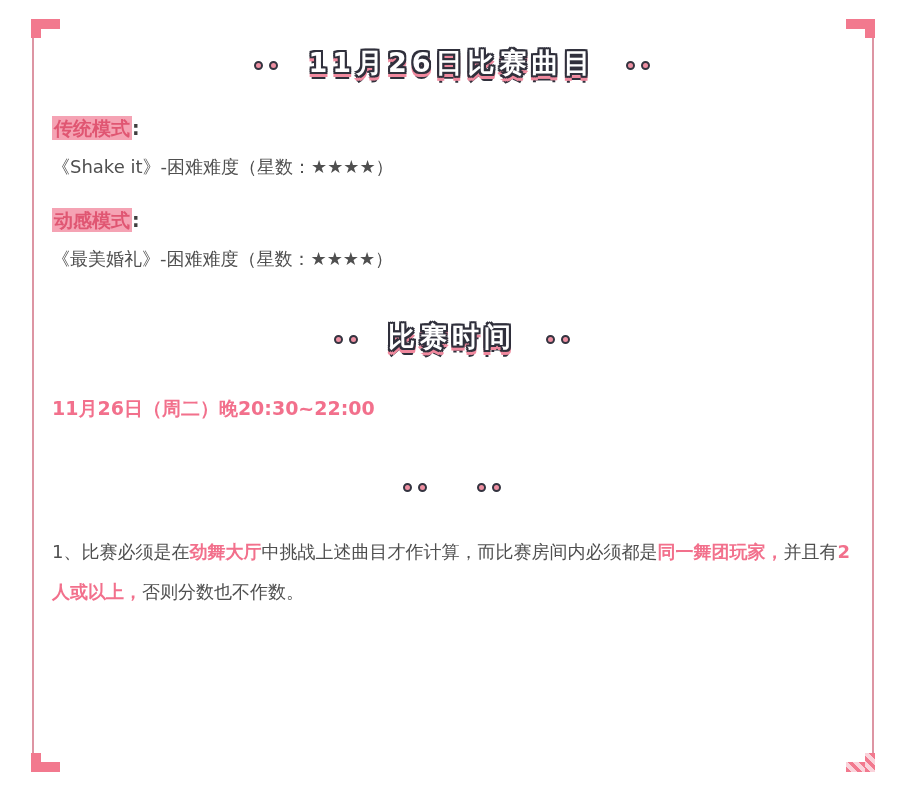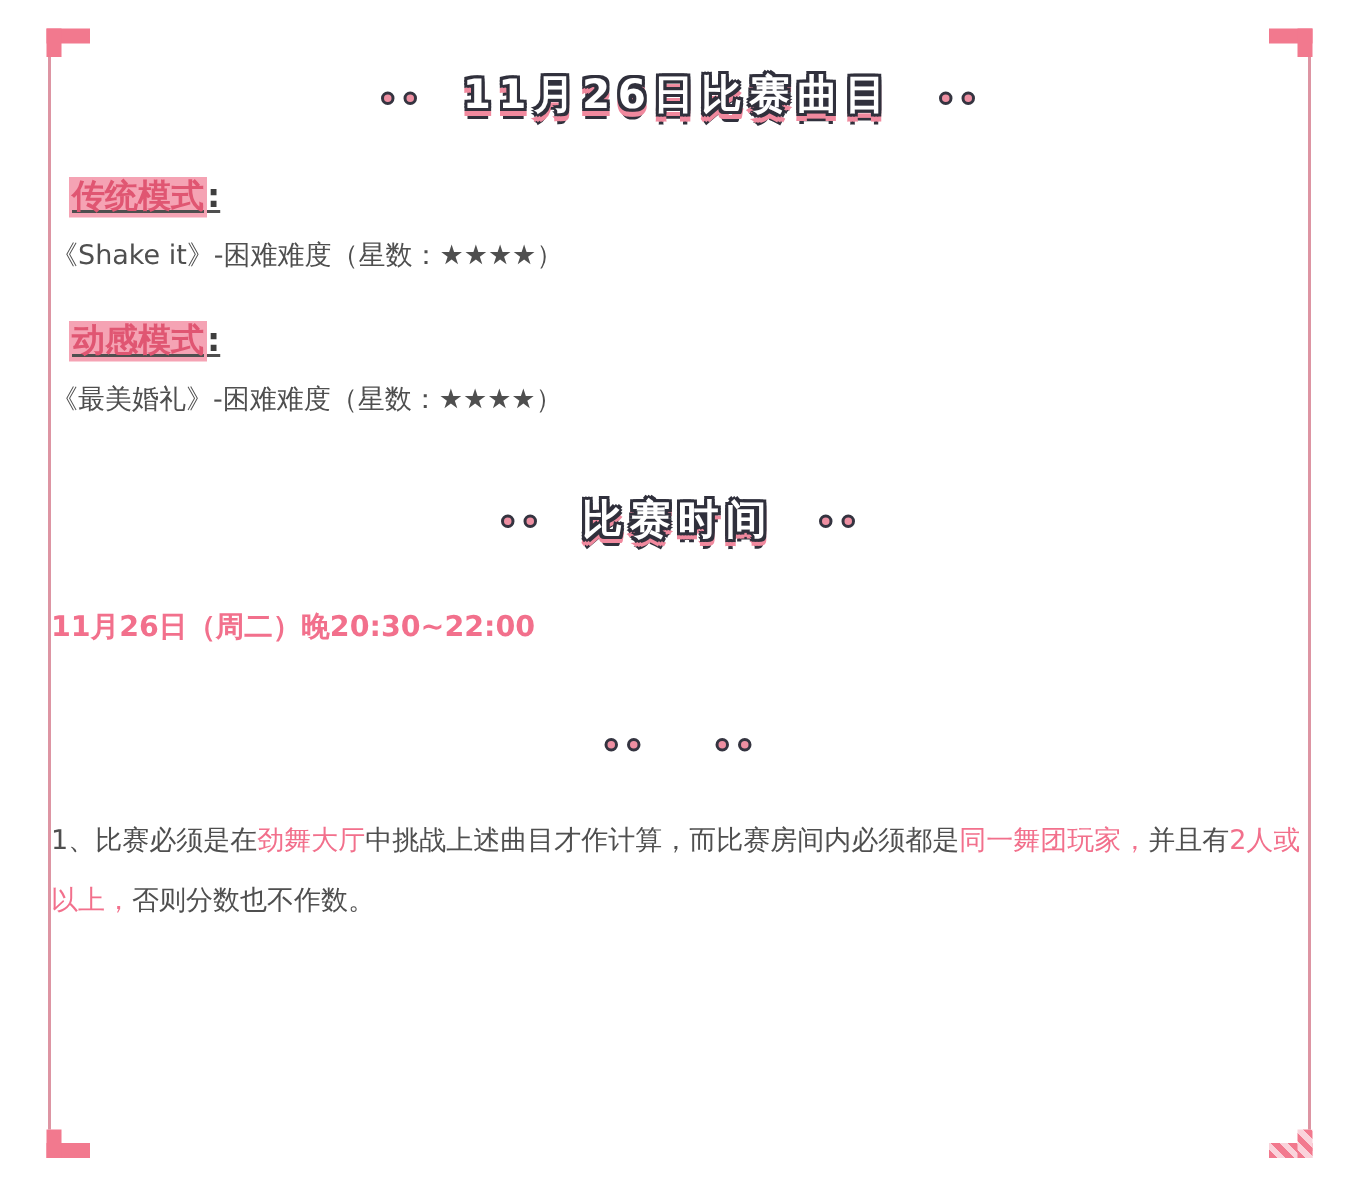--- a/index.html
+++ b/index.html
@@ -36,55 +36,55 @@
   .corner.bl .bar-h { left: 0; bottom: 0; }
   .corner.bl .bar-v { left: 0; bottom: 0; }
   .corner.br { right: 29px; bottom: 18px; }
   .corner.br .bar-h { right: 0; bottom: 0; }
   .corner.br .bar-v { right: 0; bottom: 0; }
   .corner.br .bar-h, .corner.br .bar-v {
     background: repeating-linear-gradient(45deg, var(--accent) 0 4px, var(--stripe-light) 4px 8px);
   }
 
   
-  .content { position: relative; padding: 0 34px; color: var(--body-text); }
+  .content { position: relative; padding: 0 52px; color: var(--body-text); }
 
   .title-row { text-align: center; margin: 0; }
   .title-row.first { padding-top: 42px; }
   .title-row.second { margin-top: 46px; }
   .title-row.third { margin-top: 42px; }
   .dots { display: inline-block; vertical-align: middle; margin: 0 16px; }
   .dot { display: inline-block; width: 9px; height: 9px; border-radius: 50%;
          background: #EE8FA2; border: 2px solid #343440; margin: 0 3px; vertical-align: middle; }
   .sticker-text {
     display: inline-block; vertical-align: middle;
     font-size: 27px; font-weight: bold; letter-spacing: 5px; color: #fff;
     text-shadow:
       2px 0 0 var(--title-outline), -2px 0 0 var(--title-outline),
       0 2px 0 var(--title-outline), 0 -2px 0 var(--title-outline),
       2px 2px 0 var(--title-outline), -2px 2px 0 var(--title-outline),
       2px -2px 0 var(--title-outline), -2px -2px 0 var(--title-outline),
       0 5px 0 var(--title-extrude), 2px 5px 0 var(--title-extrude), -2px 5px 0 var(--title-extrude),
       0 7px 0 var(--title-outline);
   }
 
-  .group-label-line { margin: 12px; font-size: 22px; font-weight: bold; color: var(--body-text); text-decoration: underline; }
+  .group-label-line { margin: 0; font-size: 19px; font-weight: bold; color: var(--body-text); }
   .group-label-line.g1 { margin-top: 34px; }
   .group-label-line.g2 { margin-top: 30px; }
   .hl { background: var(--highlight-bg); color: var(--highlight-text); padding: 1px 2px; }
   .colon { color: #3f3f3f; font-weight: bold; }
 
   .song { margin: 14px 0 0 0; font-size: 18px; line-height: 22px; }
 
   .time-value { margin: 40px 0 0 0; font-size: 19px; font-weight: bold; color: var(--emphasis); }
 
   .note { margin: 0; font-size: 18px; line-height: 40px; }
   .note.n1 { margin-top: 28px; }
   .note.n2 { margin-top: 32px; }
-  .note .em { color: var(--emphasis); font-weight: normal; text-align: right; }
+  .note .em { color: var(--emphasis); font-weight: bold; text-align: right; }
 </style>
 </head>
 <body>
 
 <div class="page">
 
   <div class="frame-line left"></div>
   <div class="frame-line right"></div>
   <div class="corner tl">
     <div class="bar-h"></div>

